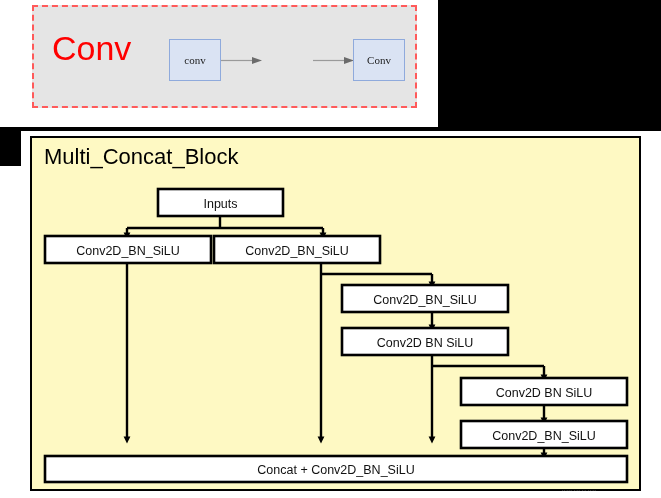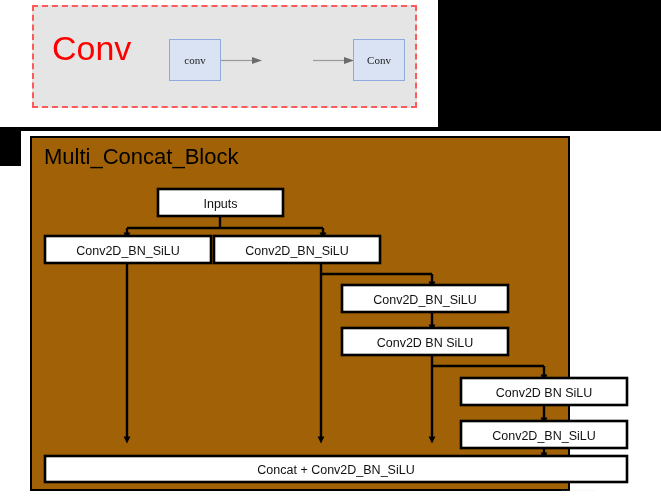--- a/index.html
+++ b/index.html
@@ -98,25 +98,25 @@
     width: 42px;
   }
   .mini-arrow.a1 { left: 57px; }
   .mini-arrow.a2 { left: 149px; }
 
   
   .block-panel {
     position: absolute;
     left: 30px;
     top: 136px;
-    width: 540px;
+    width: 611px;
     height: 355px;
     border: 2px solid #000000;
     box-sizing: border-box;
-    background: #a16207;
+    background: #fef9c3;
   }
   .block-title {
     position: absolute;
     left: 12px;
     top: 6px;
     font-size: 22px;
     line-height: 26px;
     color: #000000;
     white-space: nowrap;
     font-family: "Liberation Sans", sans-serif;

